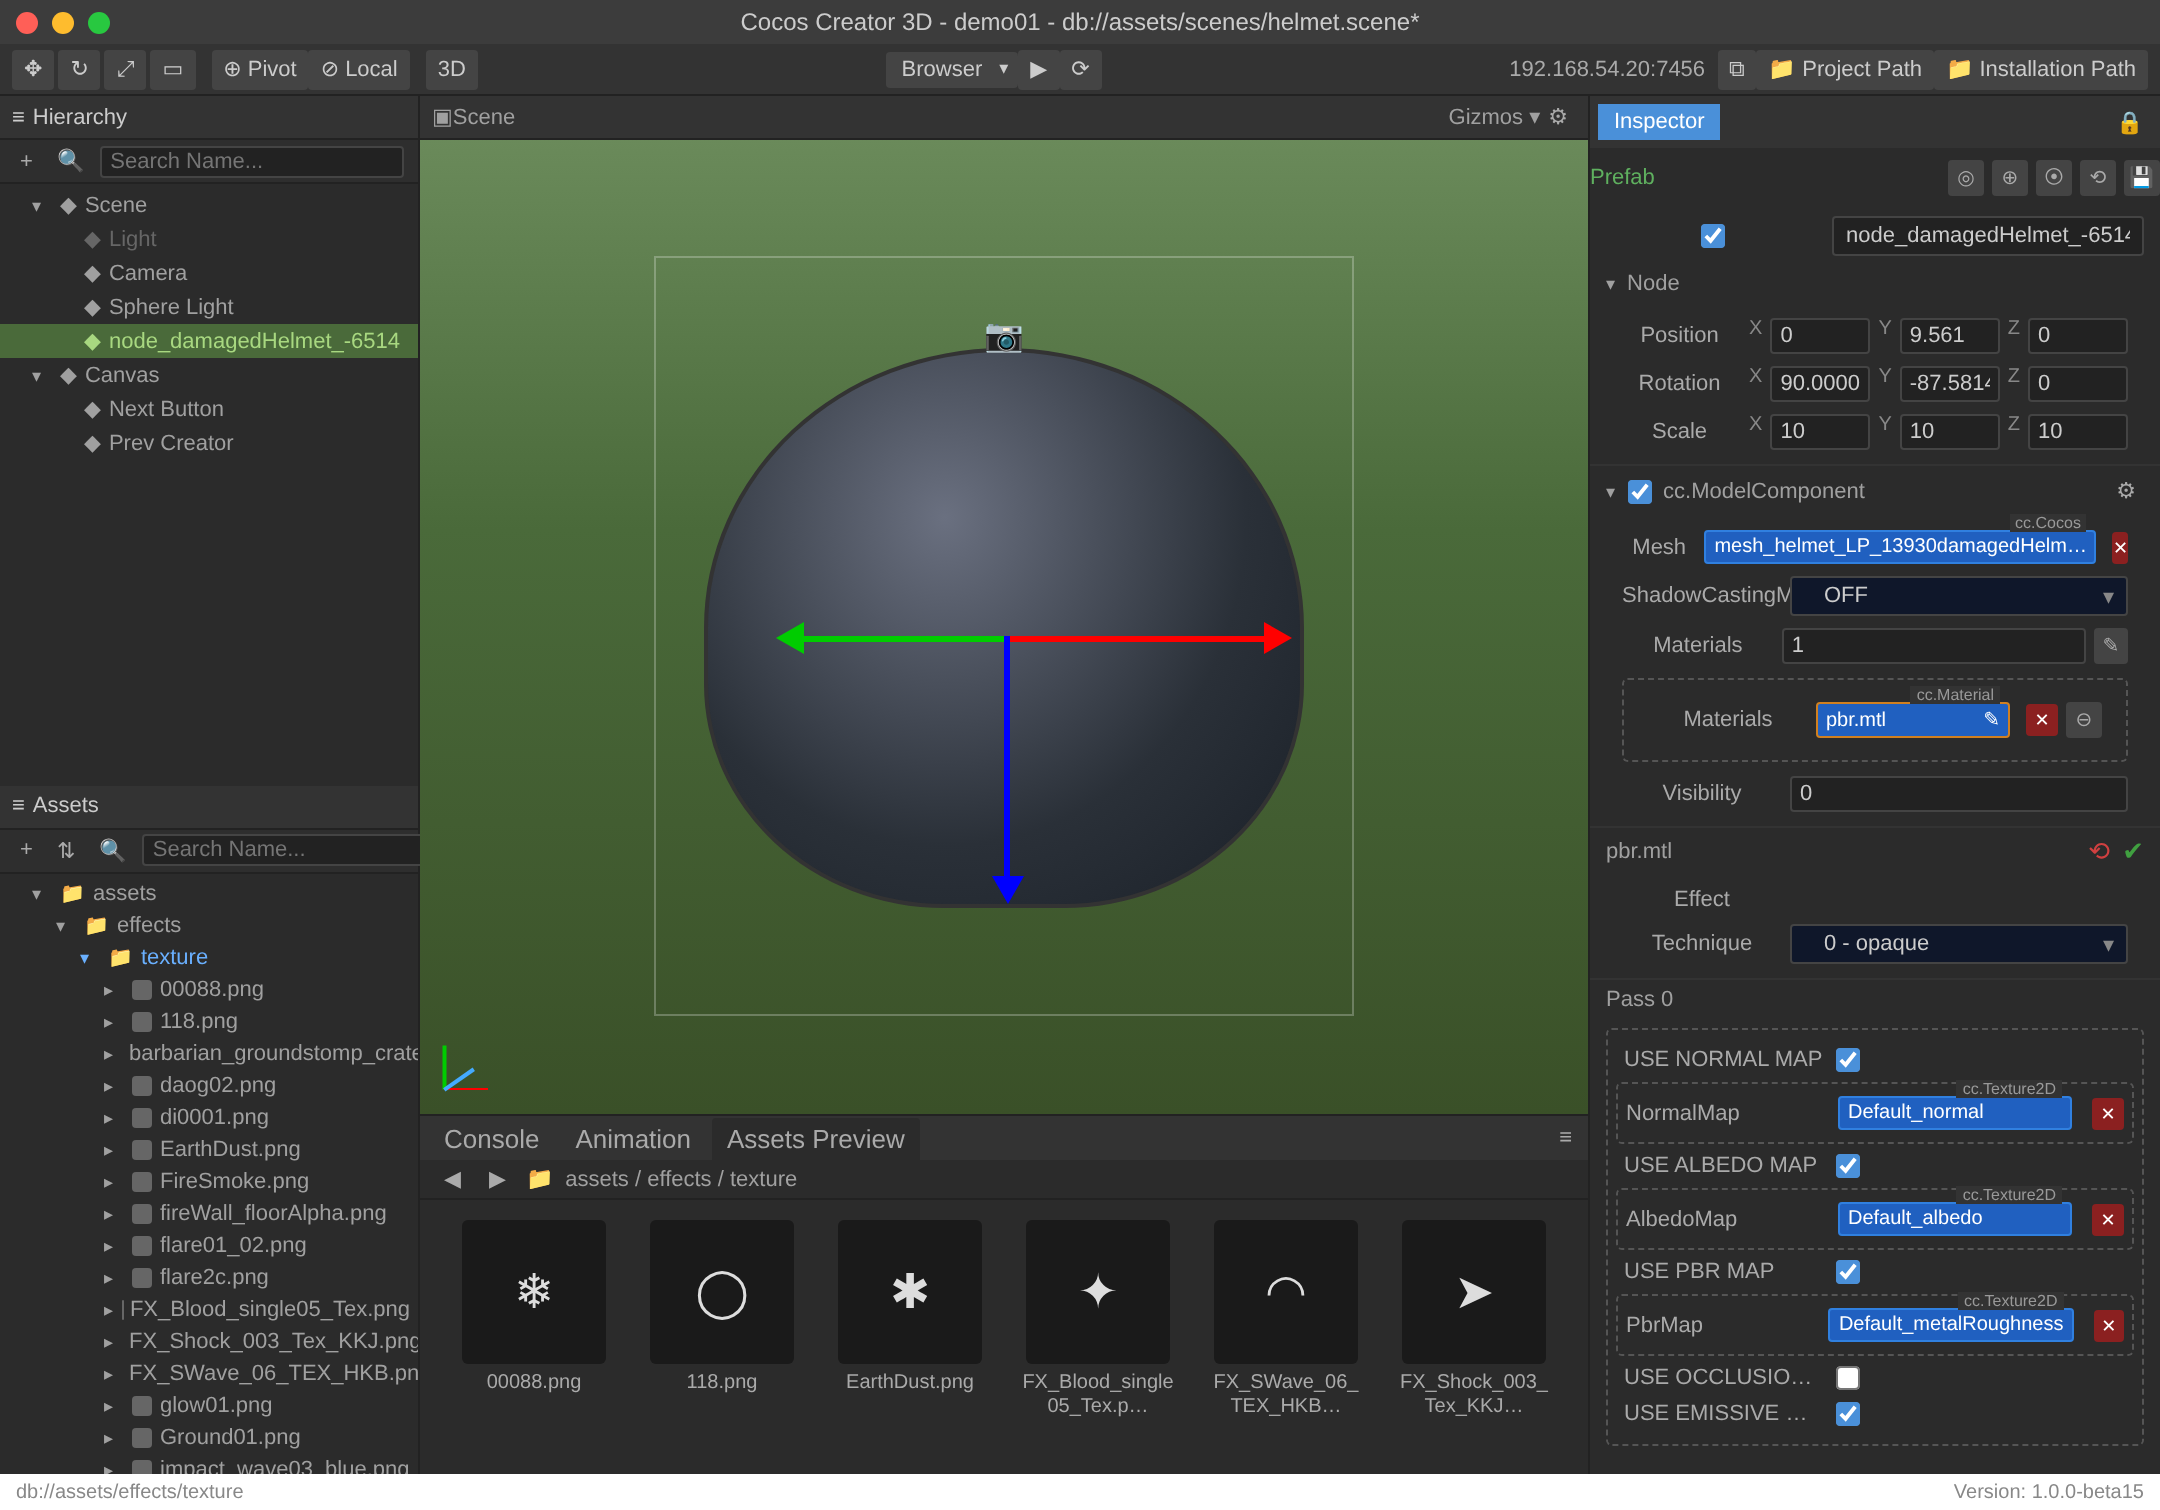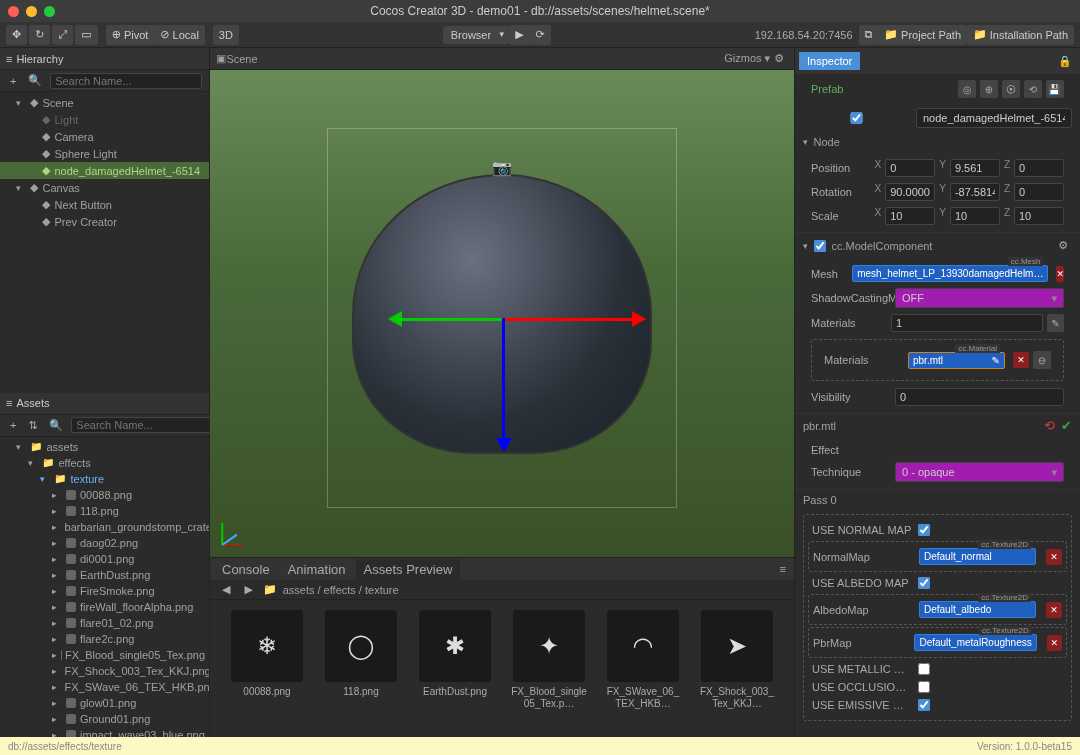--- a/index.html
+++ b/index.html
@@ -73,49 +73,49 @@
 .preview-grid { flex:1; display:flex; gap:16px; padding:10px 18px; overflow-x:auto; align-items:flex-start;}
 .preview-item { width:78px; display:flex; flex-direction:column; align-items:center; gap:4px;}
 .preview-thumb { width:72px; height:72px; background:#1a1a1a; border-radius:3px; display:flex; align-items:center; justify-content:center; font-size:24px; color:#ddd;}
 .preview-label { font-size:10px; text-align:center; color:#aaa; line-height:1.2; word-break:break-all;}
 
 
 .insp-section { border-bottom:1px solid #333; padding:4px 8px;}
 .insp-tabs { display:flex; gap:2px; padding:4px; background:#333;}
 .insp-tabs .tab { padding:3px 8px; background:#2b2b2b;}
 .insp-tabs .tab.active { background:#4a90d9; color:#fff;}
-.prefab-row { display:flex; align-items:center; padding:6px 16px; gap:4px;}
+.prefab-row { display:flex; align-items:center; padding:6px 0; gap:4px;}
 .prefab-label { color:#5fb05f; flex:1;}
 .mini-btn { background:#444; border:none; color:#aaa; width:18px; height:18px; border-radius:2px; font-size:10px; cursor:pointer;}
 .name-input { display:flex; align-items:center; gap:6px; padding:4px 8px;}
 .name-input input { flex:1; background:#222; border:1px solid #444; color:#ccc; padding:3px 6px; border-radius:2px; font-size:11px;}
 .prop-row { display:flex; align-items:center; padding:3px 8px; gap:4px; font-size:11px;}
-.prop-label { width:80px; color:#aaa;}
+.prop-label { width:80px; color:#aaa;text-align:center;}
 .xyz-group { display:flex; gap:2px; flex:1;}
 .xyz-label { color:#888; font-size:10px; padding:0 2px;}
 .prop-input { background:#222; border:1px solid #444; color:#ccc; padding:2px 4px; border-radius:2px; width:50px; font-size:11px;}
 .section-header { display:flex; align-items:center; padding:4px 8px; gap:6px; font-size:11px; cursor:pointer;}
 .section-header .arrow{font-size:9px;}
 .section-header input[type=checkbox]{margin:0;}
 .ref-field { display:flex; flex:1; align-items:center; background:#2060c0; border:1px solid #3080e0; border-radius:2px; padding:2px 4px; color:#fff; font-size:10px; position:relative;}
 .ref-field.orange { border-color:#d08020;}
 .ref-badge { position:absolute; top:-9px; right:4px; font-size:8px; color:#999; background:#333; padding:0 3px;}
 .del-btn { background:#8b2020; border:none; color:#fff; width:16px; height:16px; border-radius:2px; font-size:9px; margin-left:4px; cursor:pointer;}
-.dropdown-field { background:#a21caf; border:1px solid #444; color:#ccc; padding:3px 6px; border-radius:2px; flex:1; font-size:11px; position:relative;}
+.dropdown-field { background:#0f172a; border:1px solid #444; color:#ccc; padding:3px 16px; border-radius:2px; flex:1; font-size:11px; position:relative;}
 .dropdown-field:after{content:"▾"; position:absolute; right:6px; color:#888;}
 .material-box { border:1px dashed #555; margin:4px 8px; padding:8px 4px; border-radius:3px;}
 .pass-box { border:1px dashed #555; margin:4px 8px; padding:6px 4px; border-radius:3px;}
 .pass-row { display:flex; align-items:center; padding:3px 4px; gap:6px; font-size:11px;}
 .pass-row .plabel { width:100px; color:#aaa; overflow:hidden; text-overflow:ellipsis; white-space:nowrap;}
 .material-header { display:flex; align-items:center; justify-content:space-between; padding:4px 8px;}
 .reset-icon { color:#d04040; font-size:13px; cursor:pointer;}
 .check-icon { color:#40a040; font-size:13px; cursor:pointer;}
 
 
-.statusbar { height:18px; background:#fef9c3; display:flex; align-items:center; padding:0 8px; font-size:10px; color:#888;}
+.statusbar { height:18px; background:#ffffff; display:flex; align-items:center; padding:0 8px; font-size:10px; color:#888;}
 .statusbar .spacer{flex:1;}
 
 input[type=checkbox]{ accent-color:#4a90d9; width:12px; height:12px;}
 </style>
 </head>
 <body>
 
 <div class="titlebar">
   <div class="traffic-lights">
     <div class="traffic-light tl-red"></div>
@@ -445,21 +445,21 @@
       <span class="arrow">▾</span>
         <input type="checkbox" checked="" style="">
       <span>cc.ModelComponent</span>
       <span class="spacer" style="flex:1"></span>
       <button class="icon-btn">⚙</button>
     </div>
     <div class="insp-section">
       <div class="prop-row">
           <span class="prop-label">Mesh</span>
         <div class="ref-field">
-            <span class="ref-badge">cc.Mesh</span>
+            <span class="ref-badge">cc.Cocos</span>
             <span>mesh_helmet_LP_13930damagedHelm…</span>
           </div>
         <button class="del-btn">✕</button>
       </div>
       <div class="prop-row">
           <span class="prop-label">ShadowCastingM…</span>
         <div class="dropdown-field">OFF</div>
       </div>
       <div class="prop-row">
           <span class="prop-label">Materials</span>
@@ -512,33 +512,33 @@
           <input type="checkbox" checked="" style="">
         </div>
       <div class="pass-row" style="border:1px dashed #555; border-radius:3px; padding:6px 4px; margin:2px 0;">
         <span class="plabel">AlbedoMap</span>
         <div class="ref-field">
             <span class="ref-badge">cc.Texture2D</span>
             <span>Default_albedo</span>
           </div>
         <button class="del-btn">✕</button>
       </div>
+      <div class="pass-row">
+          <span class="plabel">USE PBR MAP</span>
+          <input type="checkbox" checked="" style="">
+        </div>
       <div class="pass-row" style="border:1px dashed #555; border-radius:3px; padding:6px 4px; margin:2px 0;">
         <span class="plabel">PbrMap</span>
         <div class="ref-field">
             <span class="ref-badge">cc.Texture2D</span>
             <span>Default_metalRoughness</span>
           </div>
         <button class="del-btn">✕</button>
       </div>
       <div class="pass-row">
-          <span class="plabel">USE METALLIC R…</span>
-          <input type="checkbox" style="">
-        </div>
-      <div class="pass-row">
           <span class="plabel">USE OCCLUSIO…</span>
           <input type="checkbox" style="">
         </div>
       <div class="pass-row">
           <span class="plabel">USE EMISSIVE M…</span>
           <input type="checkbox" checked="" style="">
         </div>
     </div>
   </div>
 </div>

